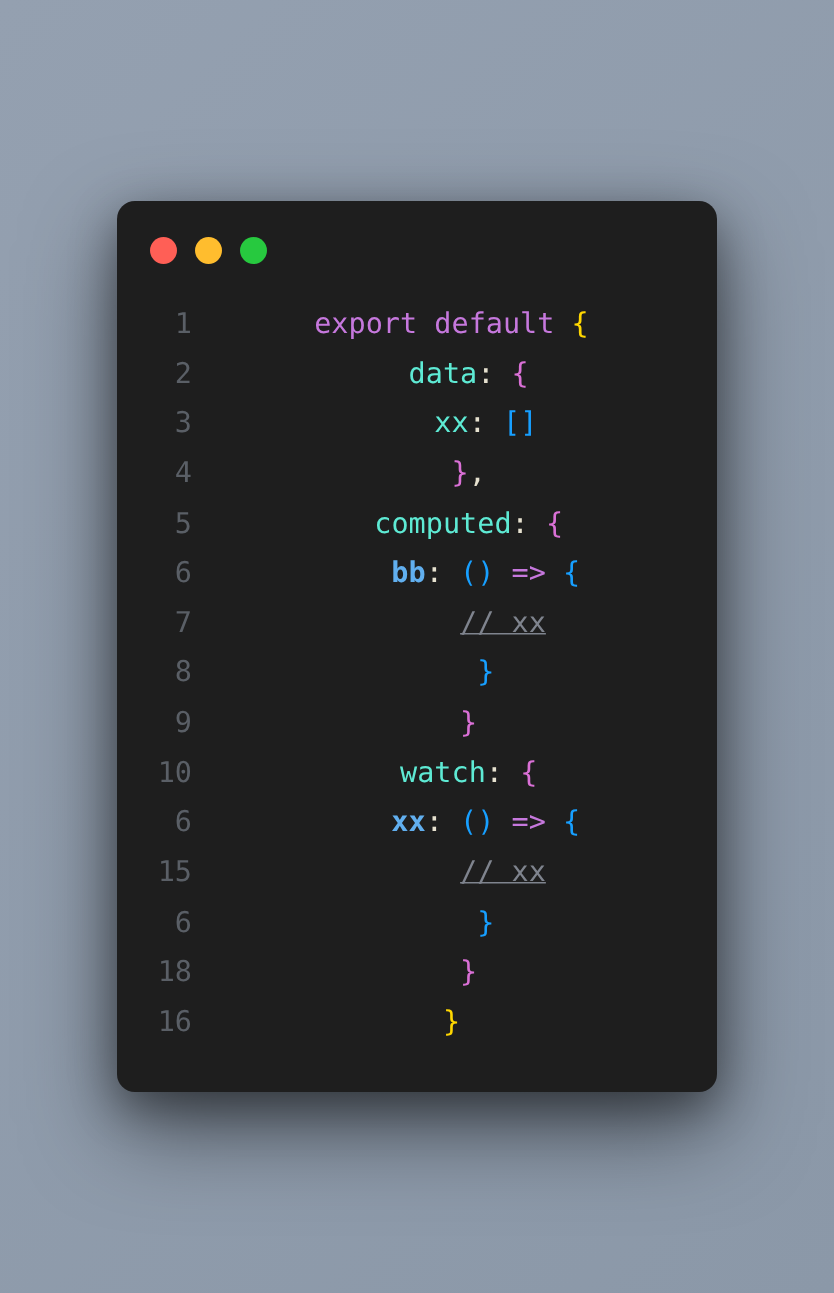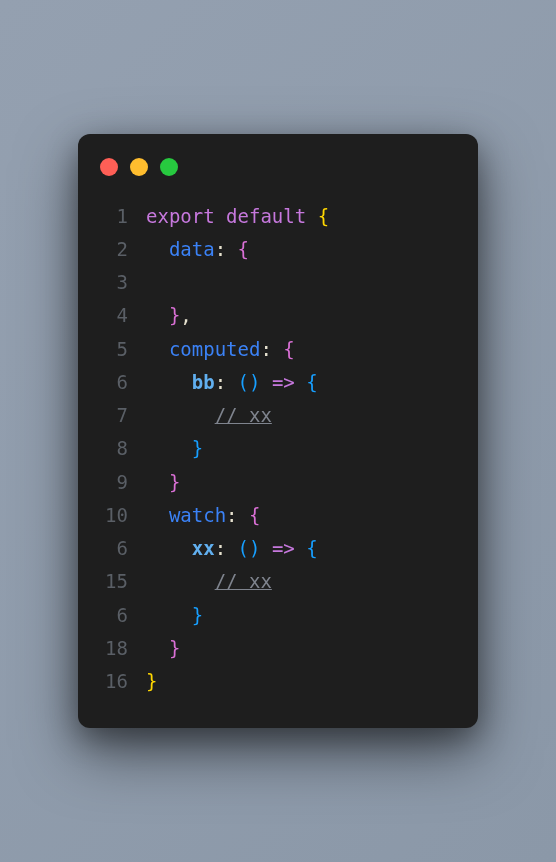--- a/index.html
+++ b/index.html
@@ -41,45 +41,45 @@
     white-space: pre;
   }
   .lineno {
     color: #5a5f66;
     text-align: right;
     width: 46px;
     flex-shrink: 0;
     padding-right: 18px;
     user-select: none;
   }
-  .content { flex: 1; }
+  .content { flex: 1; text-align: center; }
   .kw-export { color: #c678dd; }
   .kw-default { color: #c678dd; }
-  .prop { color: #3b82f6; }
+  .prop { color: #5eead4; }
   .blue { color: #61afef; font-weight: bold; }
   .punct { color: #e6e1cf; }
   .arrow { color: #c678dd; }
   .comment { color: #7f848e; text-decoration: underline; }
   .bracket-yellow { color: #ffd700; }
   .bracket-pink { color: #da70d6; }
   .bracket-blue { color: #179fff; }
 </style>
 </head>
 <body>
 
 <div class="window">
   <div class="titlebar">
     <div class="dot red"></div>
     <div class="dot yellow"></div>
     <div class="dot green"></div>
   </div>
   <div class="code" id="code-area">
       <div class="line"><span class="lineno">1</span><span class="content"><span class="kw-export">export</span><span class="punct"> </span><span class="kw-default">default</span><span class="punct"> </span><span class="bracket-yellow">{</span></span></div>
       <div class="line"><span class="lineno">2</span><span class="content"><span class="punct">  </span><span class="prop">data</span><span class="punct">: </span><span class="bracket-pink">{</span></span></div>
-      <div class="line"><span class="lineno">3</span></div>
+      <div class="line"><span class="lineno">3</span><span class="content"><span class="punct">    </span><span class="prop">xx</span><span class="punct">: </span><span class="bracket-blue">[</span><span class="bracket-blue">]</span></span></div>
       <div class="line"><span class="lineno">4</span><span class="content"><span class="punct">  </span><span class="bracket-pink">}</span><span class="punct">,</span></span></div>
       <div class="line"><span class="lineno">5</span><span class="content"><span class="punct">  </span><span class="prop">computed</span><span class="punct">: </span><span class="bracket-pink">{</span></span></div>
       <div class="line"><span class="lineno">6</span><span class="content"><span class="punct">    </span><span class="blue">bb</span><span class="punct">: </span><span class="bracket-blue">(</span><span class="bracket-blue">)</span><span class="punct"> </span><span class="arrow">=&gt;</span><span class="punct"> </span><span class="bracket-blue">{</span></span></div>
       <div class="line"><span class="lineno">7</span><span class="content"><span class="punct">      </span><span class="comment">// xx</span></span></div>
       <div class="line"><span class="lineno">8</span><span class="content"><span class="punct">    </span><span class="bracket-blue">}</span></span></div>
       <div class="line"><span class="lineno">9</span><span class="content"><span class="punct">  </span><span class="bracket-pink">}</span></span></div>
       <div class="line"><span class="lineno">10</span><span class="content"><span class="punct">  </span><span class="prop">watch</span><span class="punct">: </span><span class="bracket-pink">{</span></span></div>
       <div class="line"><span class="lineno">6</span><span class="content"><span class="punct">    </span><span class="blue">xx</span><span class="punct">: </span><span class="bracket-blue">(</span><span class="bracket-blue">)</span><span class="punct"> </span><span class="arrow">=&gt;</span><span class="punct"> </span><span class="bracket-blue">{</span></span></div>
       <div class="line"><span class="lineno">15</span><span class="content"><span class="punct">      </span><span class="comment">// xx</span></span></div>
       <div class="line"><span class="lineno">6</span><span class="content"><span class="punct">    </span><span class="bracket-blue">}</span></span></div>

